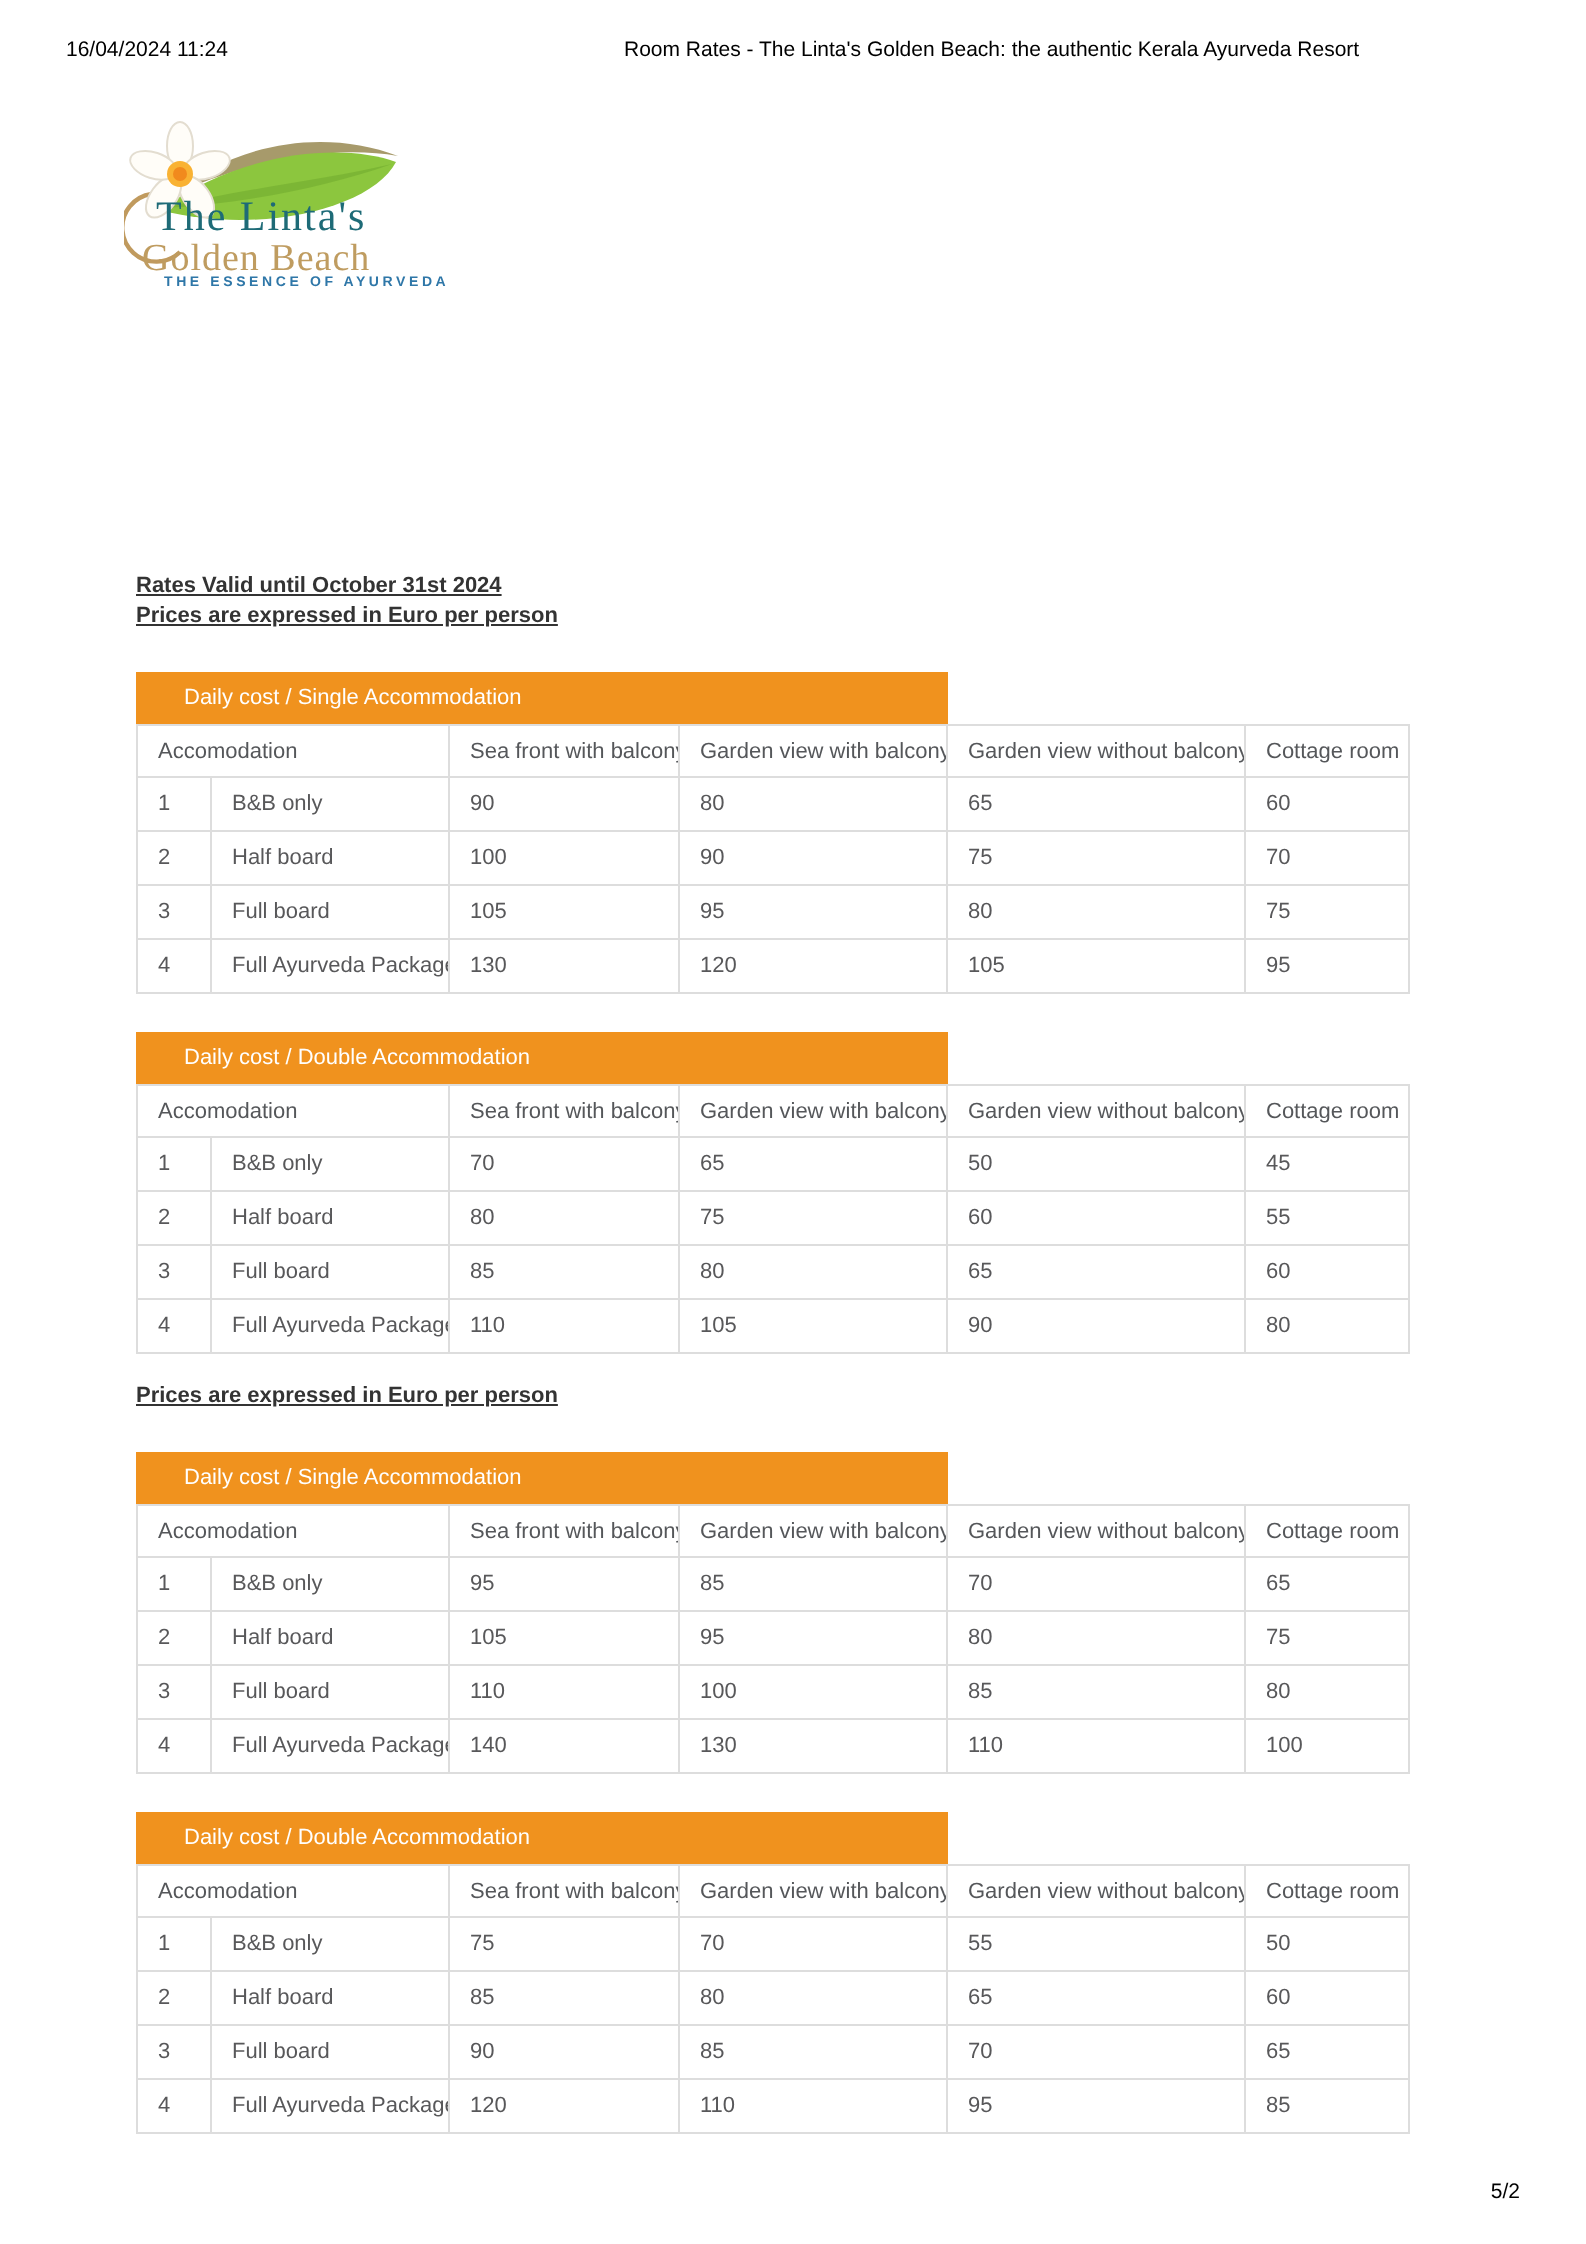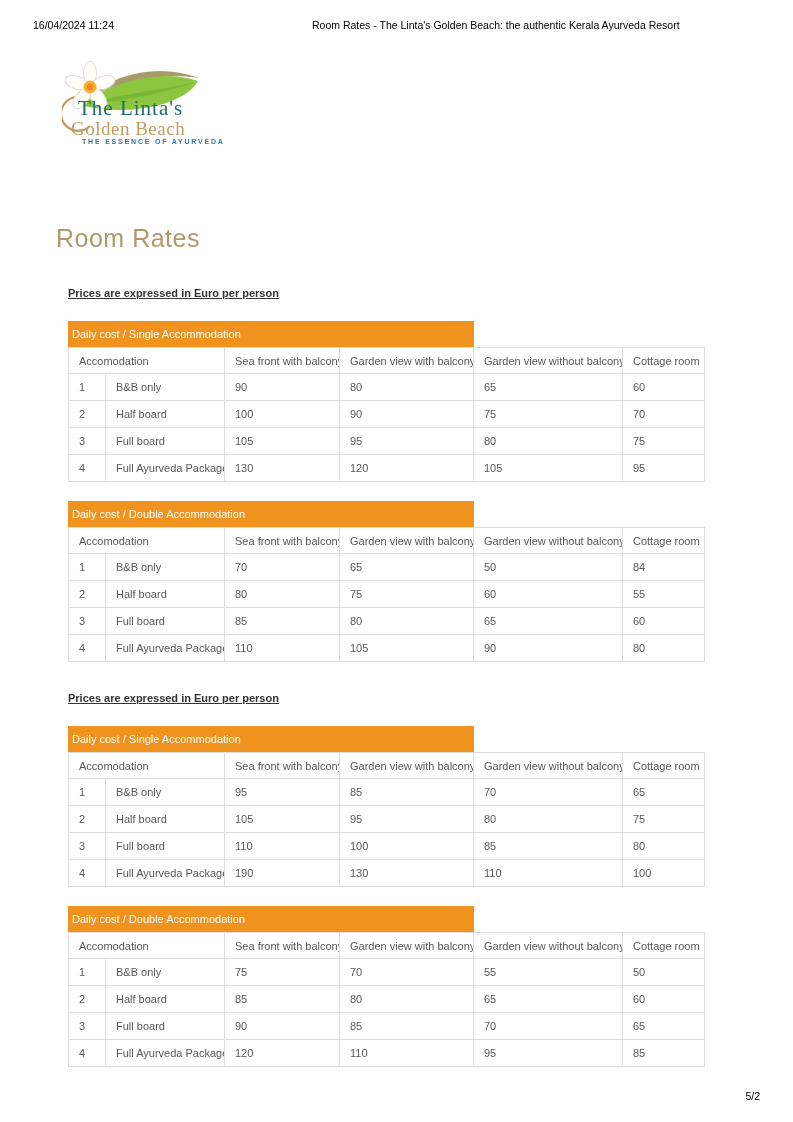--- a/index.html
+++ b/index.html
@@ -33,21 +33,21 @@
   .section-2 { top:691px; }
   .note-line {
     font-size:11px; font-weight:bold; color:#333; text-decoration:underline;
     line-height:15px; white-space:nowrap;
   }
   .tables-holder { margin-top:20px; }
 
   
   .rate-table { margin-bottom:19px; }
   .banner {
-    width:406px; height:26px; line-height:26px; padding-left:4px;
+    width:406px; height:26px; line-height:26px; padding-left:24px;
     background:#f0921e; color:#ffffff; font-size:11px; white-space:nowrap;
   }
   table.rates { width:636px; border-collapse:collapse; table-layout:fixed; }
   table.rates th, table.rates td {
     border:1px solid #dddddd; font-size:11px; color:#58585a; font-weight:normal;
     text-align:left; padding:0 10px; height:27px; overflow:hidden; white-space:nowrap;
     background:#fff;
   }
   table.rates thead th { height:26px; color:#55575a; }
 </style>
@@ -76,23 +76,23 @@
       <ellipse cx="28" cy="15" rx="6.5" ry="12" fill="#fffdf8" stroke="#e3ddd0" stroke-width="1" transform="rotate(288 28 29)"></ellipse>
       <circle cx="28" cy="29" r="6.5" fill="#f9b233"></circle>
       <circle cx="28" cy="29" r="3.5" fill="#f18a1d"></circle>
     </g>
 
     <text x="16" y="57" font-family="Liberation Serif, serif" font-size="21" fill="#1e6b77" letter-spacing="1">The Linta's</text>
     <text x="9" y="77" font-family="Liberation Serif, serif" font-size="19" fill="#bf9c60" letter-spacing="0.5">Golden Beach</text>
   </svg>
   <div class="logo-tagline">THE ESSENCE OF AYURVEDA</div>
 
-  <h1 class="page-title">Room Rates</h1>
 
   <div class="rates-section section-1">
+    <div class="note-line">Rates Valid until October 31st 2024</div>
     <div class="note-line">Prices are expressed in Euro per person</div>
     <div class="tables-holder">
         <div class="rate-table">
           <div class="banner">Daily cost / Single Accommodation</div>
           <table class="rates">
             <colgroup>
               <col style="width: 37px;">
               <col style="width: 119px;">
               <col style="width: 115px;">
               <col style="width: 134px;">
@@ -164,21 +164,21 @@
                 <th>Cottage room</th>
               </tr>
             </thead>
             <tbody>
               <tr>
                 <td>1</td>
                 <td>B&amp;B only</td>
                 <td>70</td>
                 <td>65</td>
                 <td>50</td>
-                <td>84</td>
+                <td>45</td>
               </tr>
               <tr>
                 <td>2</td>
                 <td>Half board</td>
                 <td>80</td>
                 <td>75</td>
                 <td>60</td>
                 <td>55</td>
               </tr>
               <tr>
@@ -247,21 +247,21 @@
                 <td>3</td>
                 <td>Full board</td>
                 <td>110</td>
                 <td>100</td>
                 <td>85</td>
                 <td>80</td>
               </tr>
               <tr>
                 <td>4</td>
                 <td>Full Ayurveda Package</td>
-                <td>190</td>
+                <td>140</td>
                 <td>130</td>
                 <td>110</td>
                 <td>100</td>
               </tr>
             </tbody>
           </table>
         </div>
         <div class="rate-table">
           <div class="banner">Daily cost / Double Accommodation</div>
           <table class="rates">

